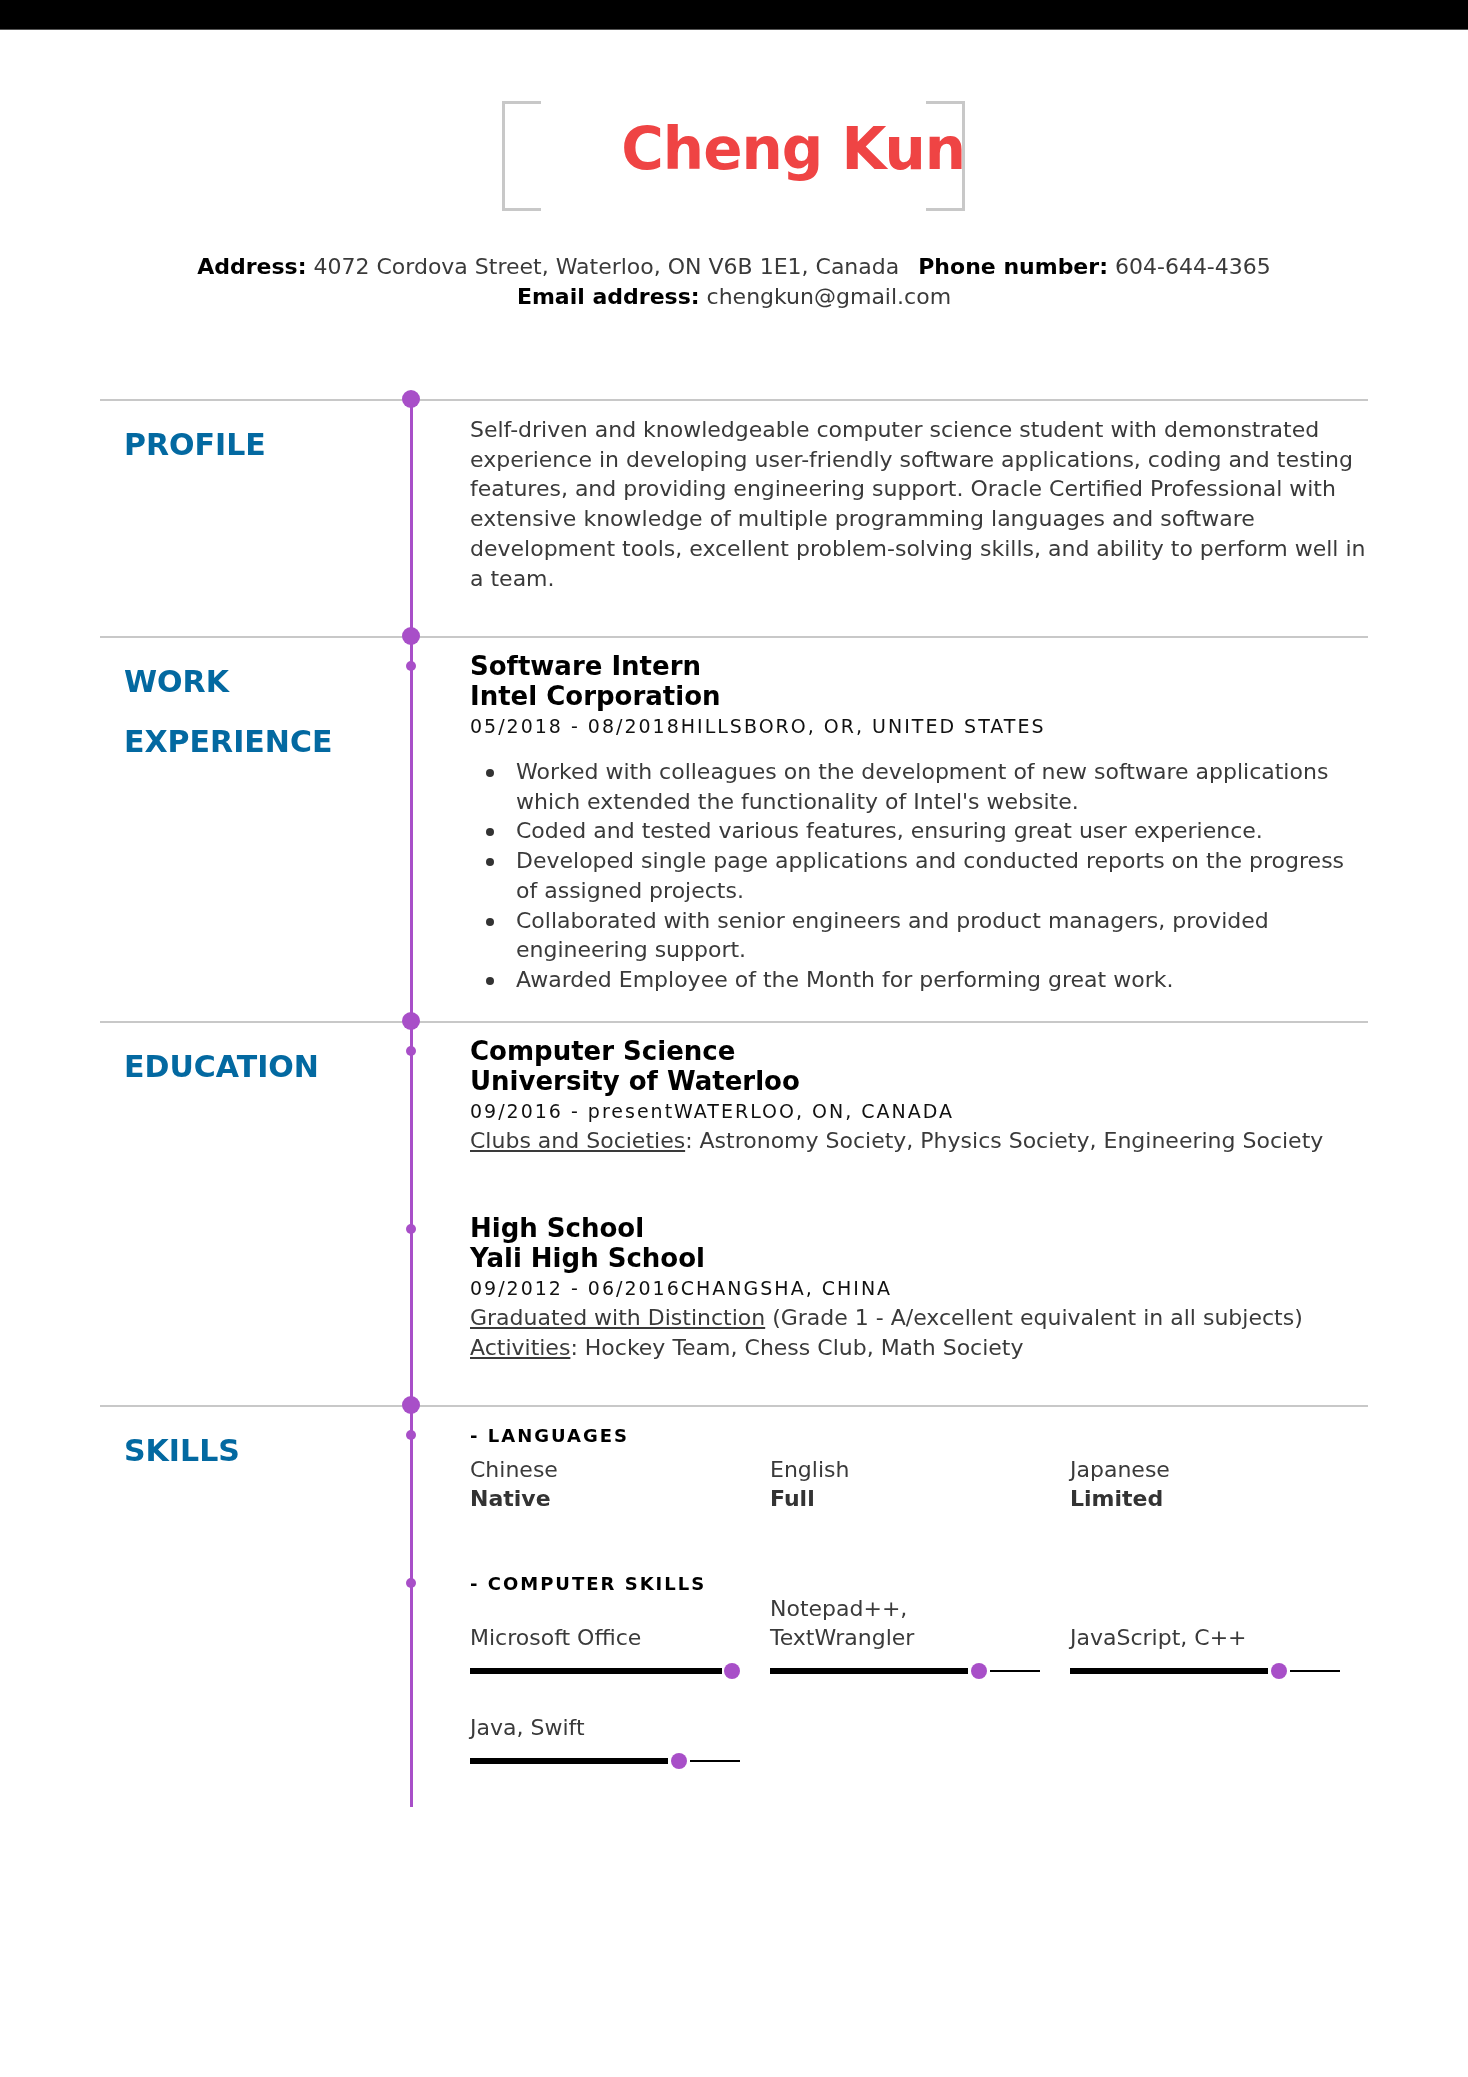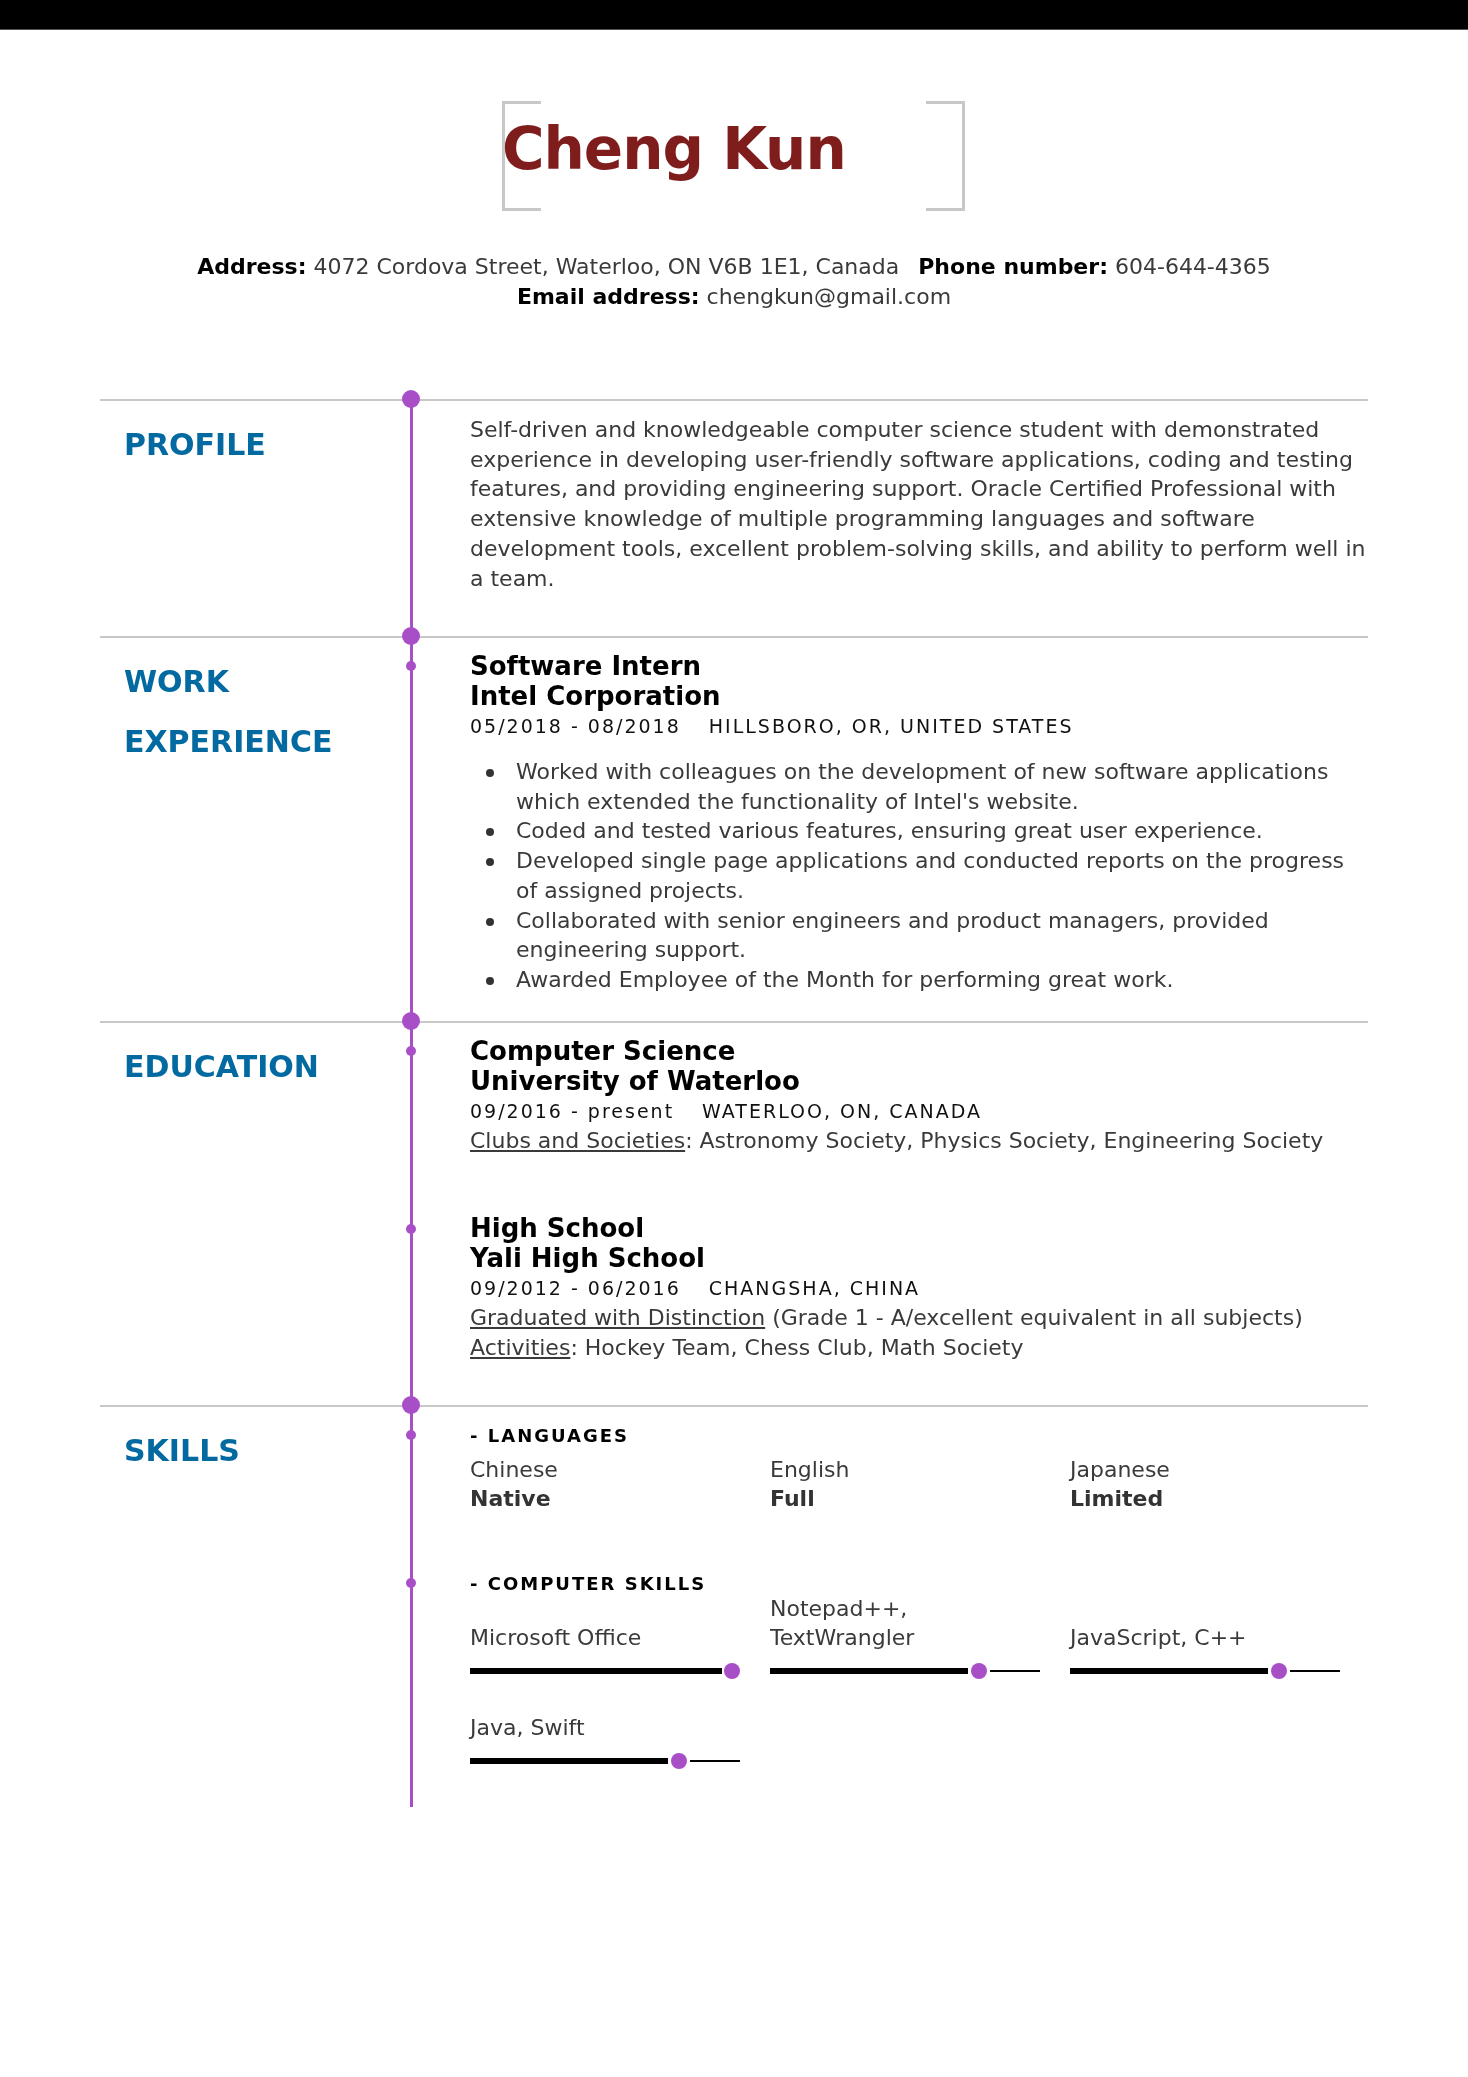--- a/index.html
+++ b/index.html
@@ -8,38 +8,38 @@
     font-family: "DejaVu Sans", "Liberation Sans", sans-serif; color: #3a3a3a;
     overflow: hidden;
   }
   .topbar { position: absolute; left: 0; top: 0; width: 1468px; height: 29px; background: #000; border-bottom: 1px solid #555; }
 
   
   .name-wrap { position: absolute; left: 502px; top: 101px; width: 463px; height: 108px; }
   .bracket { position: absolute; top: 0; width: 36px; height: 104px; border: 3px solid #c8c8c8; }
   .bracket.left { left: 0; border-right: none; }
   .bracket.right { right: 0; border-left: none; }
-  .name { position: absolute; left: 0; right: 0; top: 14px; text-align: left; font-family: "DejaVu Sans", sans-serif; font-weight: bold; font-size: 58px; color: #7f1d1d; letter-spacing: -1px; }
+  .name { position: absolute; left: 0; right: 0; top: 14px; text-align: right; font-family: "DejaVu Sans", sans-serif; font-weight: bold; font-size: 58px; color: #ef4444; letter-spacing: -1px; }
 
   .contact { position: absolute; left: 0; width: 1468px; text-align: center; font-size: 22px; color: #3a3a3a; }
   .contact b { color: #000; font-weight: bold; }
   .contact .pair { margin: 0 6px; }
 
   
   .tline { position: absolute; left: 410px; width: 3px; background: #a84fc8; top: 399px; height: 1408px; }
   .hr { position: absolute; left: 100px; width: 1268px; height: 2px; background: #c8c8c8; }
   .dot-big { position: absolute; width: 18px; height: 18px; border-radius: 50%; background: #a84fc8; left: 402px; }
   .dot-small { position: absolute; width: 10px; height: 10px; border-radius: 50%; background: #a84fc8; left: 406px; }
 
   .sec-title { position: absolute; left: 124px; font-weight: bold; font-size: 30px; color: #0369a1; line-height: 60px; }
 
   .content { position: absolute; left: 470px; width: 900px; font-size: 22px; line-height: 29.7px; color: #3a3a3a; }
   .h-bold { font-weight: bold; font-size: 26px; color: #000; line-height: 30px; }
   .meta { font-size: 19px; letter-spacing: 2px; color: #111; line-height: 30px; }
-  .meta .loc { margin-left: 28px; }
+  .meta .loc { }
   ul.bullets { margin: 16px; padding: 0 0 0 30px; list-style: none; }
   ul.bullets li { position: relative; }
   ul.bullets li::before { content: ""; position: absolute; left: -30px; top: 12px; width: 8px; height: 8px; border-radius: 50%; background: #333; }
   .u { text-decoration: underline; }
 
   .sub-head { font-weight: bold; font-size: 18px; letter-spacing: 2px; color: #000; }
   .lang-grid { display: flex; }
   .lang-col { width: 300px; font-size: 22px; line-height: 29px; }
   .lang-col .lvl { font-weight: bold; color: #333; }
 

